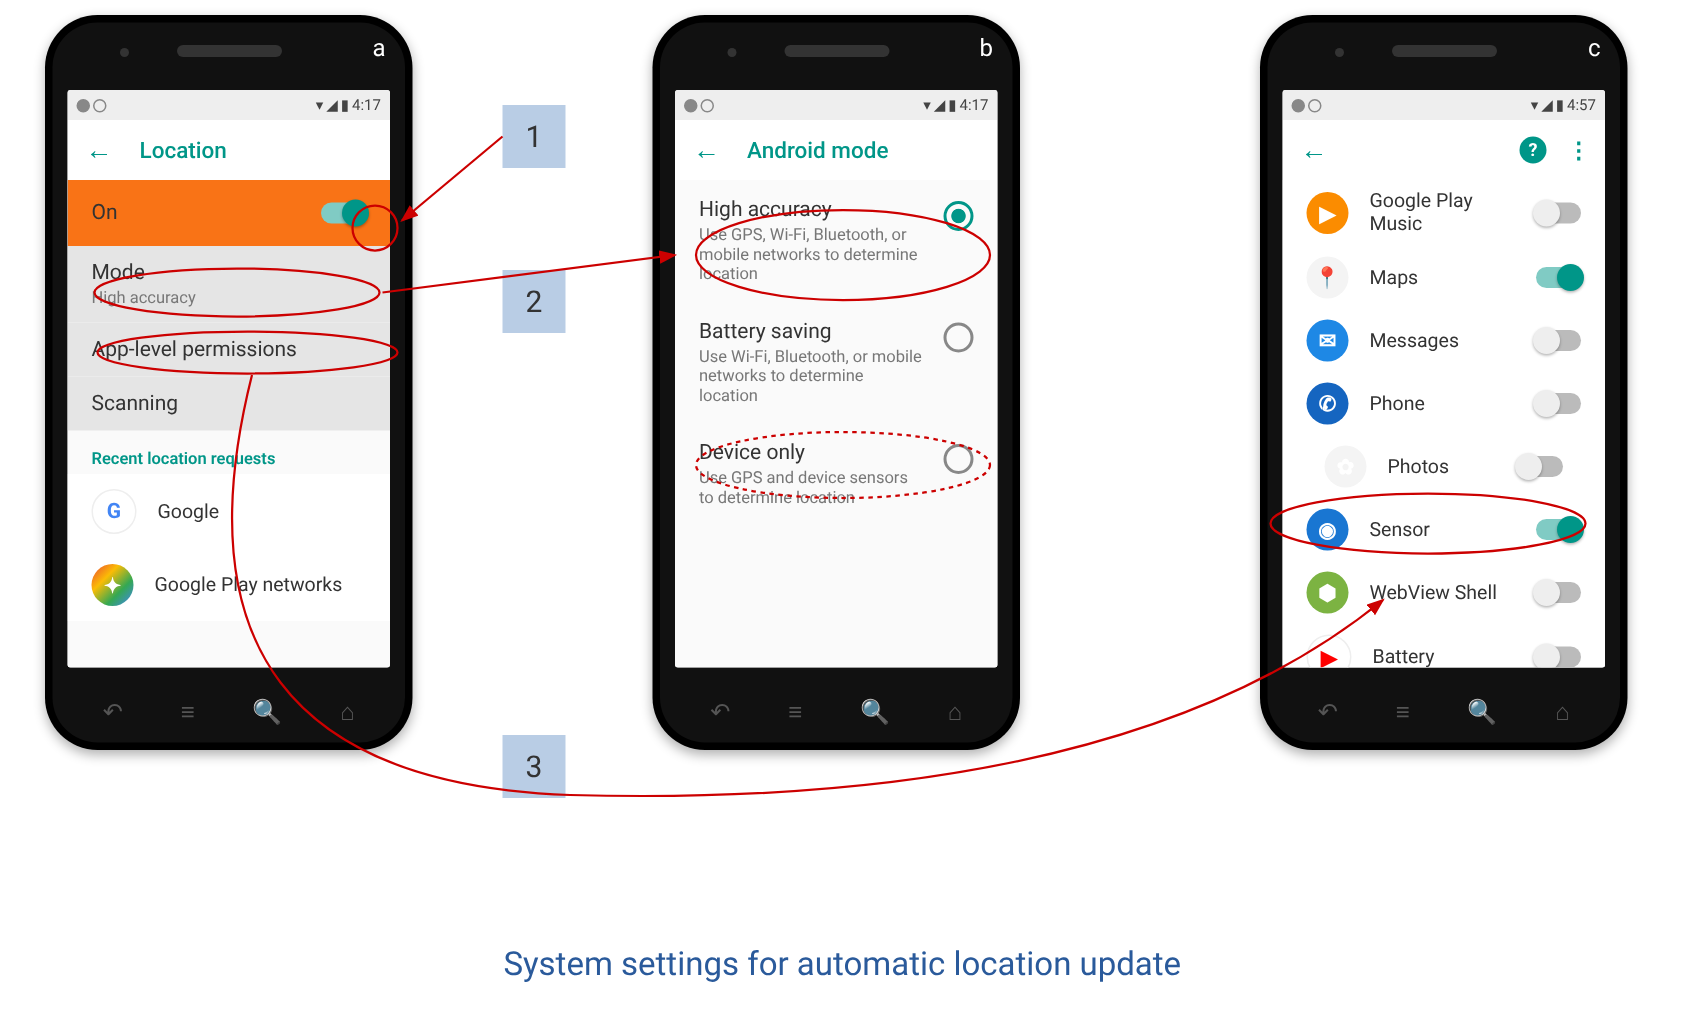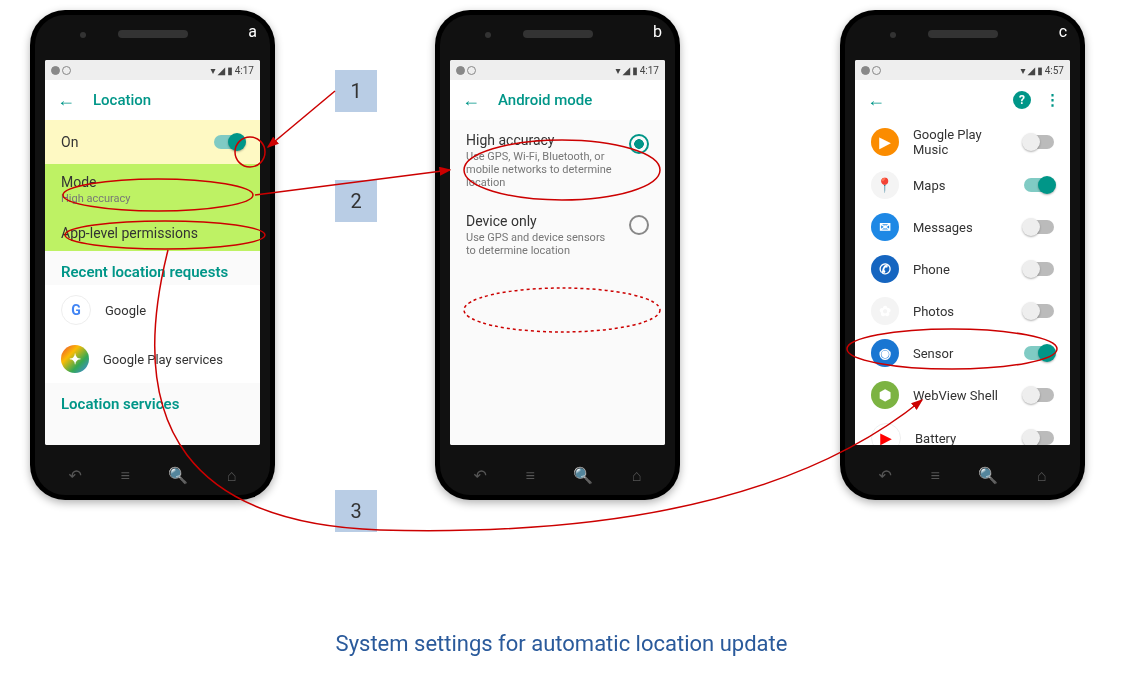--- a/index.html
+++ b/index.html
@@ -93,35 +93,35 @@
   display: flex;
   align-items: center;
   justify-content: center;
   font-size: 12px;
   font-weight: bold;
 }
 .overflow-icon { color: #009688; font-weight: bold; letter-spacing: -2px; }
 .content { flex: 1; overflow: hidden; background: #fafafa; }
 .list-item {
   padding: 10px 16px;
-  background: #bef264;
+  background: #e5e5e5;
   border-bottom: 0;
 }
 .list-item.with-toggle {
   display: flex;
   justify-content: space-between;
   align-items: center;
-  background: #fef9c3;
+  background: #f97316;
   padding: 14px 16px;
 }
 .title-text { font-size: 14px; color: #333; }
 .sub-text { font-size: 11px; color: #777; margin-top: 2px; }
 .section-header {
   padding: 12px 16px 4px;
-  font-size: 15px;
+  font-size: 11px;
   font-weight: 600;
   color: #009688;
 }
 .app-row {
   display: flex;
   align-items: center;
   padding: 10px 16px;
   gap: 14px;
   background: #fff;
 }
@@ -233,30 +233,32 @@
         <span class="title-text">On</span>
         <span class="toggle on"></span>
       </div>
       <div class="list-item">
         <div class="title-text">Mode</div>
         <div class="sub-text">High accuracy</div>
       </div>
       <div class="list-item">
         <div class="title-text">App-level permissions</div>
       </div>
+      <div class="list-item">
+        <div class="title-text">Scanning</div>
+      </div>
       <div class="section-header">Recent location requests</div>
       <div class="app-row">
         <span class="app-icon" style="background:#fff;color:#4285F4;border:1px solid #eee">G</span>
         <span class="app-name">Google</span>
       </div>
       <div class="app-row">
         <span class="app-icon" style="background:linear-gradient(135deg,#ea4335,#fbbc05,#34a853,#4285f4);">✦</span>
-        <span class="app-name">Google Play services</span>
-      </div>
-      <div class="section-header">Location services</div>
+        <span class="app-name">Google Play networks</span>
+      </div>
     </div>
   </div>
   <div class="nav-buttons">
     <span>↶</span>
     <span>≡</span>
     <span>🔍</span>
     <span>⌂</span>
   </div>
 </div>
 
@@ -285,20 +287,27 @@
     <div class="content">
       <div class="radio-item">
         <div class="radio-text">
           <div class="title-text">High accuracy</div>
           <div class="sub-text">Use GPS, Wi-Fi, Bluetooth, or mobile networks to determine location</div>
         </div>
         <span class="radio-btn selected"></span>
       </div>
       <div class="radio-item">
         <div class="radio-text">
+          <div class="title-text">Battery saving</div>
+          <div class="sub-text">Use Wi-Fi, Bluetooth, or mobile networks to determine location</div>
+        </div>
+        <span class="radio-btn"></span>
+      </div>
+      <div class="radio-item">
+        <div class="radio-text">
           <div class="title-text">Device only</div>
           <div class="sub-text">Use GPS and device sensors to determine location</div>
         </div>
         <span class="radio-btn"></span>
       </div>
     </div>
   </div>
   <div class="nav-buttons">
     <span>↶</span>
       <span>≡</span>
@@ -346,21 +355,21 @@
         <div class="app-row" style="padding: 7px 16px;">
           <span class="app-icon" style="background: rgb(30, 136, 229);">✉</span>
           <span class="app-name">Messages</span>
           <span class="toggle"></span>
         </div>
         <div class="app-row" style="padding: 7px 16px;">
           <span class="app-icon" style="background: rgb(21, 101, 192);">✆</span>
           <span class="app-name">Phone</span>
           <span class="toggle"></span>
         </div>
-        <div class="app-row" style="padding: 7px 16px;">
+        <div class="app-row" style="padding: 7px 28px;">
           <span class="app-icon" style="background: rgb(244, 244, 244);">✿</span>
           <span class="app-name">Photos</span>
           <span class="toggle"></span>
         </div>
         <div class="app-row" style="padding: 7px 16px;">
           <span class="app-icon" style="background: rgb(25, 118, 210);">◉</span>
           <span class="app-name">Sensor</span>
           <span class="toggle on"></span>
         </div>
         <div class="app-row" style="padding: 7px 16px;">

